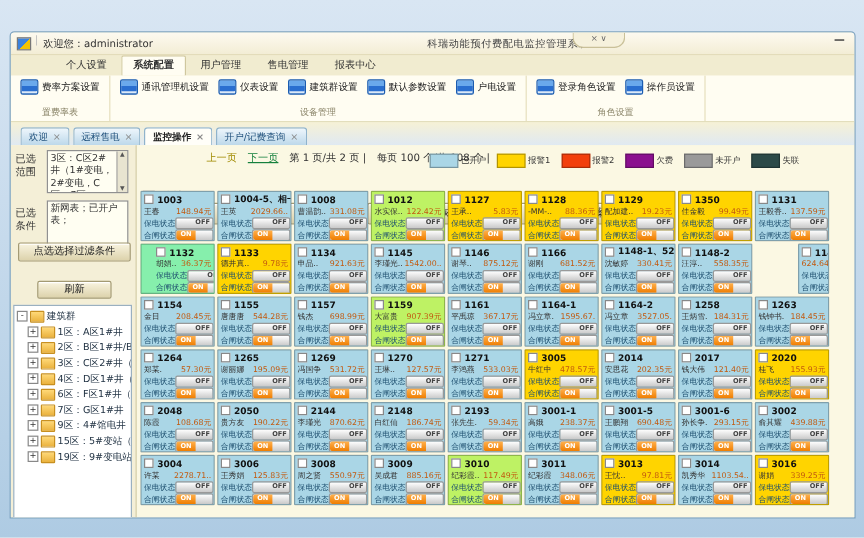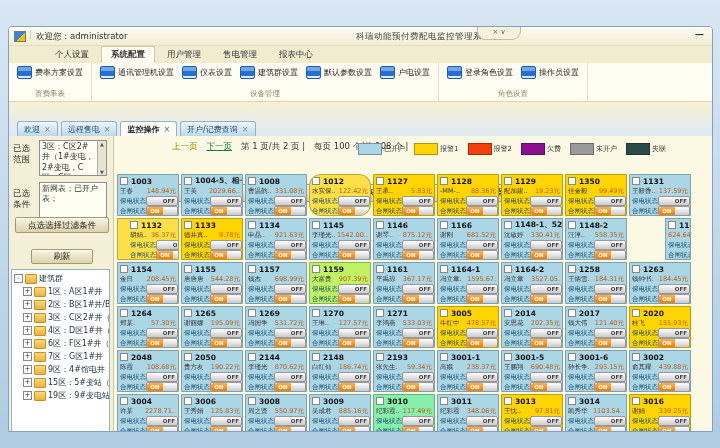--- a/index.html
+++ b/index.html
@@ -27,21 +27,21 @@
   .ribbon{height:38px;background:#fffdf2;border-bottom:1px solid #ddd6ae;display:flex;}
   .rgroup{display:flex;flex-direction:column;justify-content:space-between;
     padding:3px 8px 1px 8px;border-right:1px solid #e6dfbd;}
   .rbtns{display:flex;gap:8px;}
   .rbtn{display:flex;align-items:center;gap:3px;font-size:8px;color:#222;white-space:nowrap;}
   .ricon{width:13px;height:11px;border:1px solid #1b5cb0;border-radius:2px;
     background:linear-gradient(#6aa9ec 40%,#2a6fd0 40%);box-shadow:inset 0 -2px 0 #dce9f8;}
   .rlabel{text-align:center;font-size:7.5px;color:#8a8468;padding:1px 0;}
   .rfill{flex:1;}
   
-  .doctabs{height:34px;background:linear-gradient(#f6f1d6,#dfe9f2);padding-left:8px;
+  .doctabs{height:19px;background:linear-gradient(#f6f1d6,#dfe9f2);padding-left:8px;
     display:flex;gap:3px;align-items:flex-end;}
   .dtab{height:14px;display:flex;align-items:center;gap:4px;padding:0 6px;font-size:8px;
     border:1px solid #8fb3cc;border-bottom:none;border-radius:3px 3px 0 0;
     background:linear-gradient(#eef6fc,#bcd8ea);color:#1d4e7a;}
   .dtab.active{background:#fffef8;color:#222;font-weight:bold;}
   .dclose{color:#888;font-size:8px;}
   
   .appbody{display:flex;height:316px;}
   .sidebar{position:relative;width:104px;background:#f4efd7;border-right:1px solid #cfc8a0;flex:none;}
   .sd-lbl{position:absolute;font-size:8.5px;color:#333;width:24px;line-height:1.25;}
@@ -360,21 +360,21 @@
                   <i>OFF</i>
                 </span>
               </div>
               <div class="c-row">
                 <span class="lb">合闸状态</span>
                 <span class="toggle">
                   <b>ON</b>
                 </span>
               </div>
             </div>
-            <div class="card" style="background: #fde047; border-radius: 12px;">
+            <div class="card" style="background: #bef264;">
               <div class="c-head">
                 <span class="cb"></span>
                 <span class="room">1012</span>
               </div>
               <div class="c-info">
                 <span class="nm">水实保..</span>
                 <span class="bal">122.42元</span>
               </div>
               <div class="c-row">
                 <span class="lb">保电状态</span>
@@ -492,21 +492,21 @@
                   <i>OFF</i>
                 </span>
               </div>
               <div class="c-row">
                 <span class="lb">合闸状态</span>
                 <span class="toggle">
                   <b>ON</b>
                 </span>
               </div>
             </div>
-            <div class="card" style="background: #fde047; padding-left: 12px;">
+            <div class="card" style="background: #86efac; padding-left: 12px;">
               <div class="c-head">
                 <span class="cb"></span>
                 <span class="room">1132</span>
               </div>
               <div class="c-info">
                 <span class="nm">胡娟..</span>
                 <span class="bal">36.37元</span>
               </div>
               <div class="c-row">
                 <span class="lb">保电状态</span>
@@ -1372,21 +1372,21 @@
                   <i>OFF</i>
                 </span>
               </div>
               <div class="c-row">
                 <span class="lb">合闸状态</span>
                 <span class="toggle">
                   <b>ON</b>
                 </span>
               </div>
             </div>
-            <div class="card" style="background: #86efac;">
+            <div class="card" style="background: #bef264;">
               <div class="c-head">
                 <span class="cb"></span>
                 <span class="room">3010</span>
               </div>
               <div class="c-info">
                 <span class="nm">纪彩霞..</span>
                 <span class="bal">117.49元</span>
               </div>
               <div class="c-row">
                 <span class="lb">保电状态</span>

